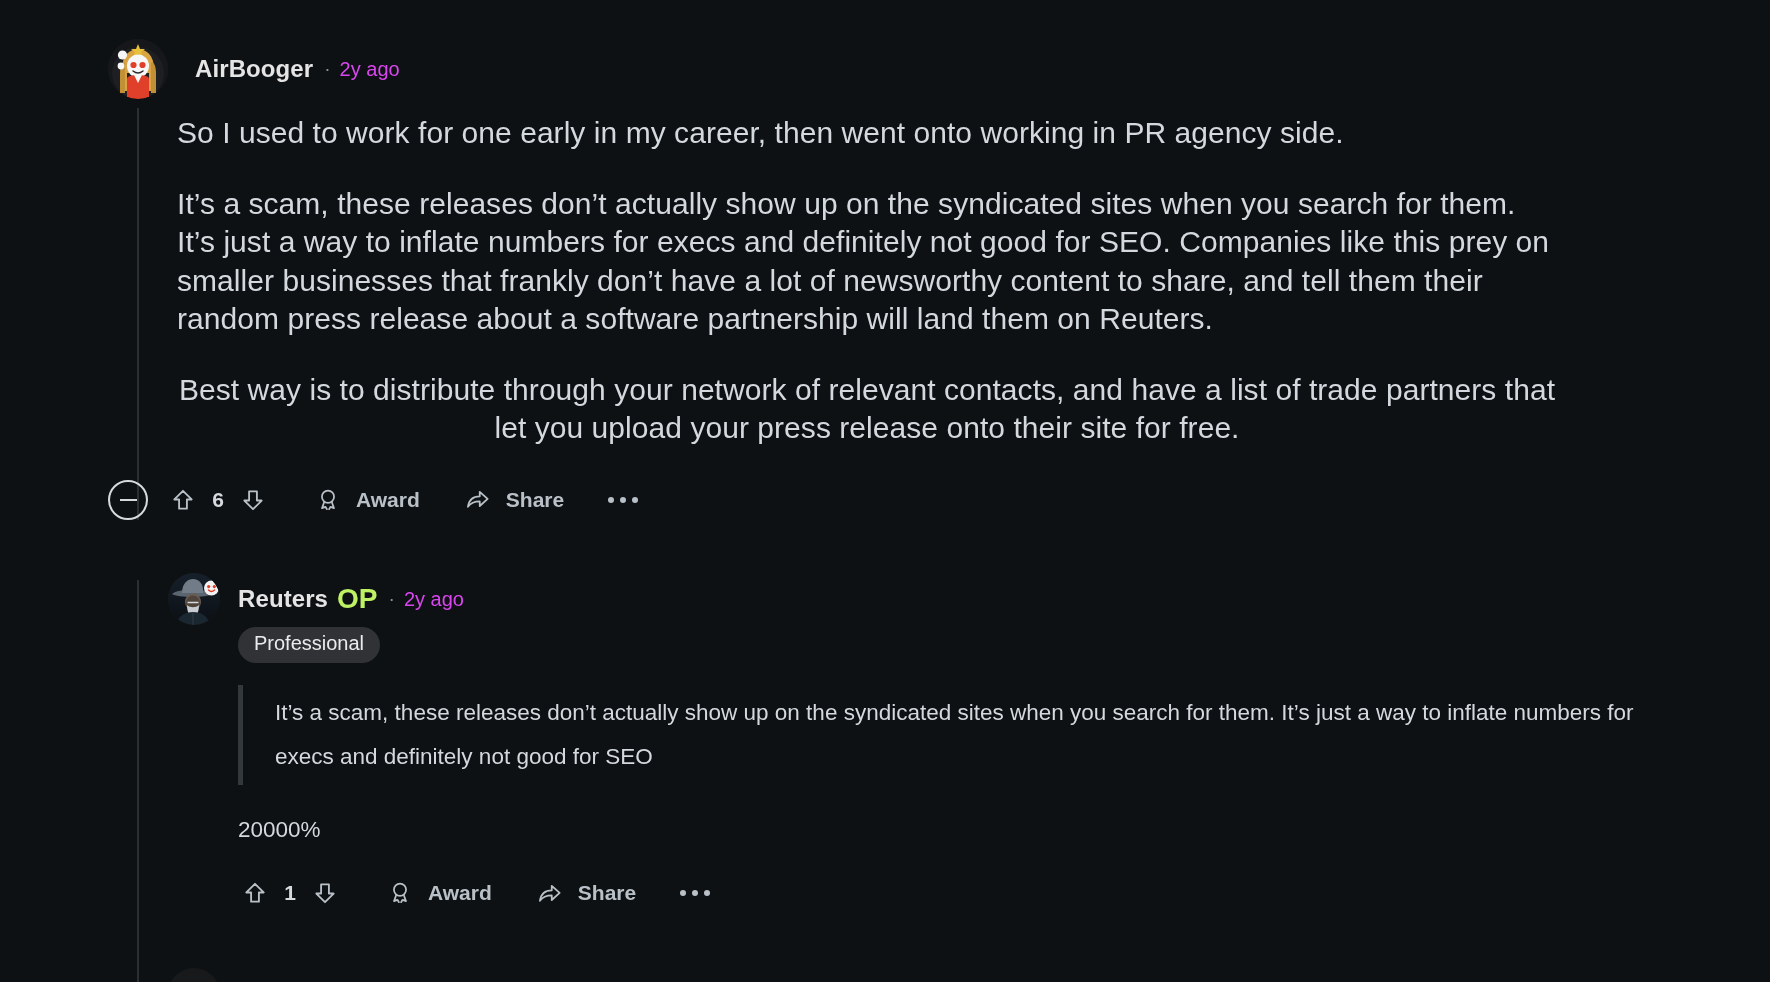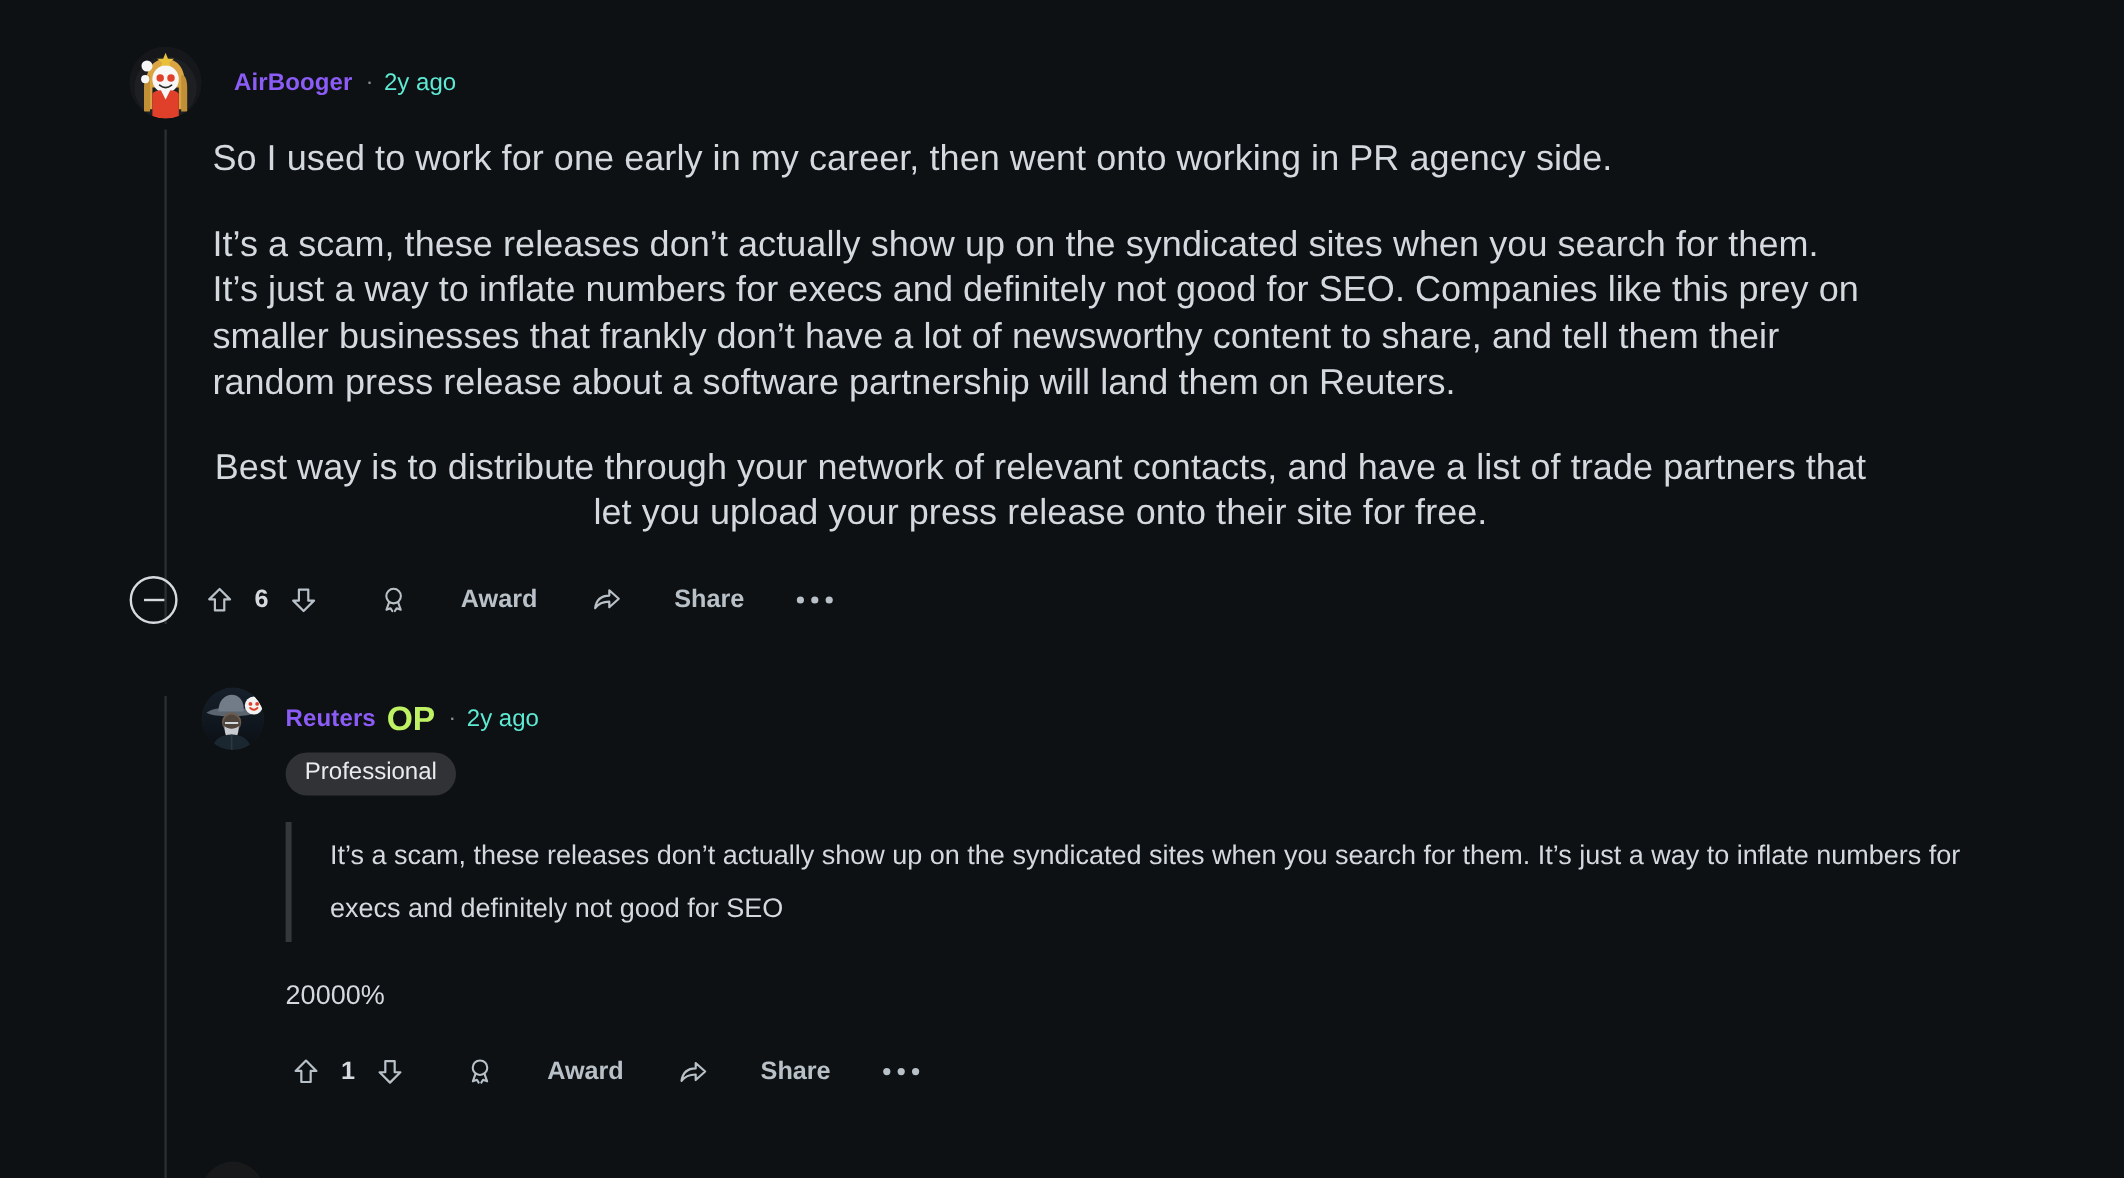--- a/index.html
+++ b/index.html
@@ -34,40 +34,40 @@
     height: 60px;
     border-radius: 50%;
     flex: 0 0 60px;
     position: relative;
     overflow: hidden;
     background: #1b1b1d;
   }
   .avatar svg { display: block; width: 60px; height: 60px; }
 
   .author {
-    font-size: 20px;
+    font-size: 24px;
     font-weight: bold;
-    color: #8b5cf6;
+    color: #e5e5e5;
     margin-left: 27px;
     letter-spacing: 0.1px;
   }
   .op-tag {
     font-size: 28px;
     font-weight: bold;
     color: #bef264;
     margin-left: 9px;
   }
   .dot-sep {
     color: #8a9299;
     font-size: 19px;
     margin: 0 9px 0 11px;
   }
   .timestamp {
     font-size: 20px;
-    color: #5eead4;
+    color: #d946ef;
   }
 
   
   .thread-line {
     position: absolute;
     width: 2px;
     background: #2b2f31;
   }
 
   
@@ -125,21 +125,20 @@
     color: #d6dade;
     min-width: 16px;
     text-align: center;
     margin: 0 10px;
   }
   .action-item {
     display: flex;
     align-items: center;
     margin-left: 42px;
     height: 40px;
-    gap: 28px;
   }
   .action-item .ico {
     width: 32px;
     height: 32px;
     display: flex;
     align-items: center;
     justify-content: center;
     margin-right: 12px;
   }
   .action-item .lbl {

